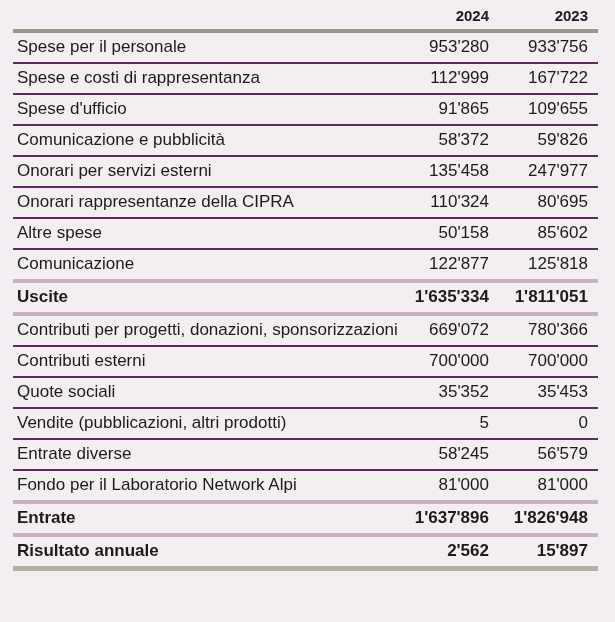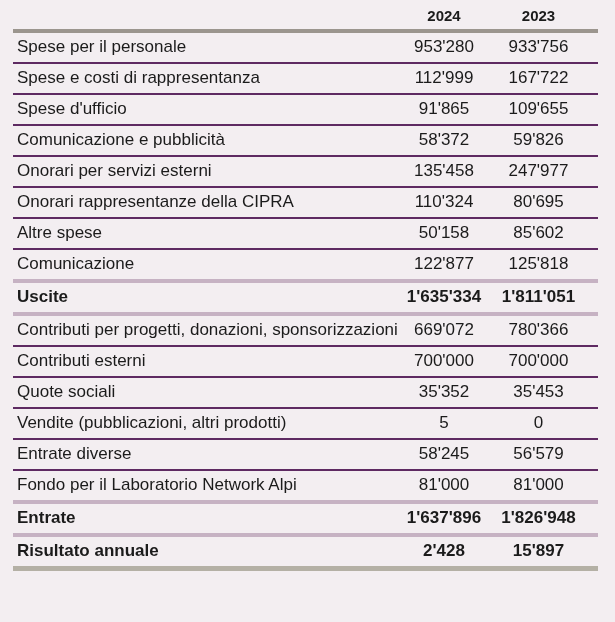--- a/index.html
+++ b/index.html
@@ -43,21 +43,21 @@
   }
   tbody td {
     padding: 6px 0 7px 0;
     line-height: 16px;
   }
   .label {
     text-align: left;
     padding-left: 4px;
   }
   .num {
-    text-align: center;
+    text-align: right;
   }
   .col2024 { width: 90px; }
   .col2023 { width: 99px; padding-right: 10px; }
   tr.sep-thin  { border-bottom: 2px solid var(--thin-line, #5e2a62); }
   tr.sep-thick { border-bottom: 4px solid var(--thick-line, #c6b2c3); }
   tr.sep-final { border-bottom: 5px solid var(--final-line, #b4b0a5); }
   tr.bold td { font-weight: bold; }
 </style>
 </head>
 <body>
@@ -147,18 +147,18 @@
           <td class="num col2024">81'000</td>
           <td class="num col2023">81'000</td>
         </tr>
         <tr class="sep-thick bold">
           <td class="label">Entrate</td>
           <td class="num col2024">1'637'896</td>
           <td class="num col2023">1'826'948</td>
         </tr>
         <tr class="sep-final bold">
           <td class="label">Risultato annuale</td>
-          <td class="num col2024">2'428</td>
+          <td class="num col2024">2'562</td>
           <td class="num col2023">15'897</td>
         </tr>
       </tbody>
   </table>
 </div>
 
 </body></html>

